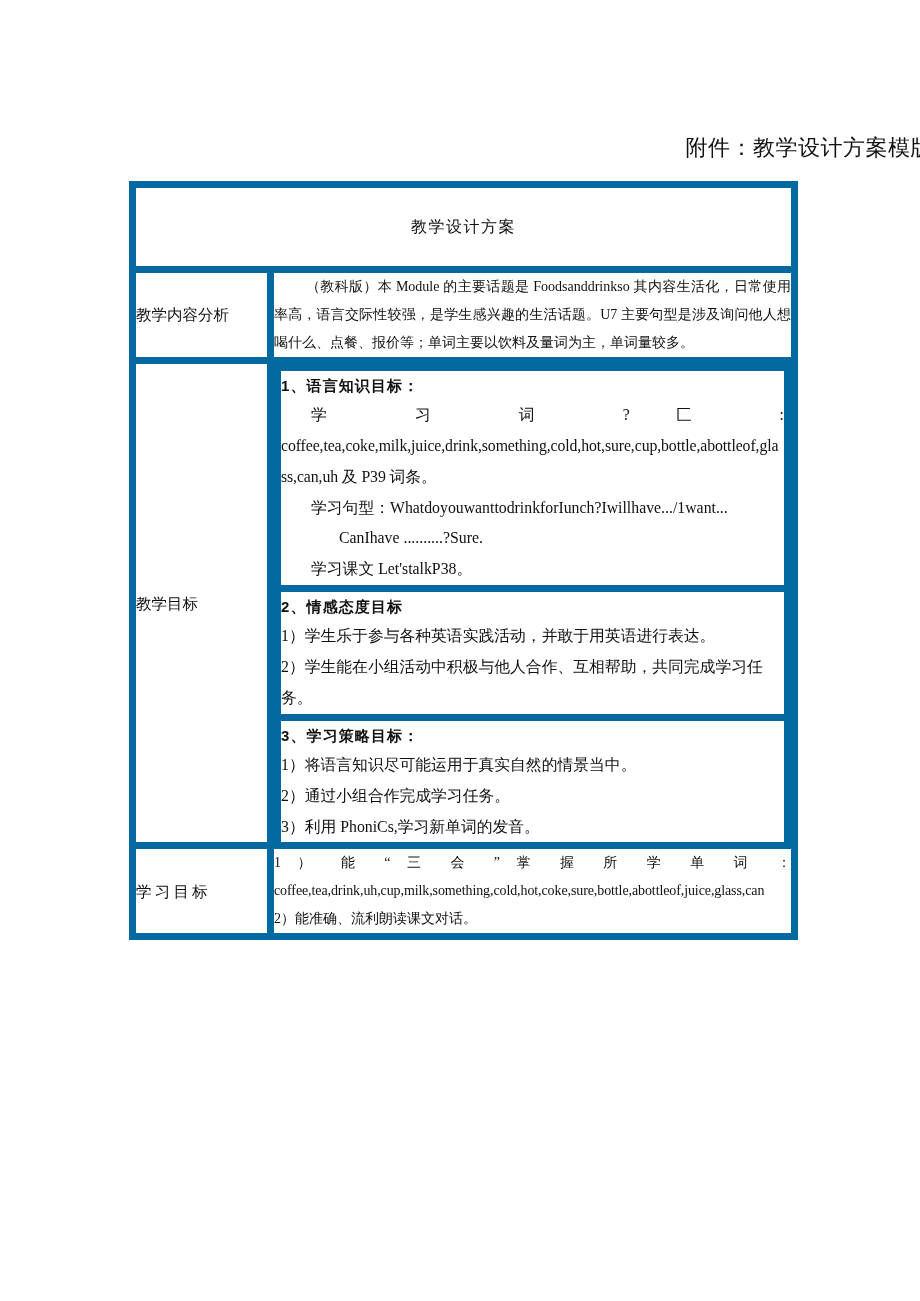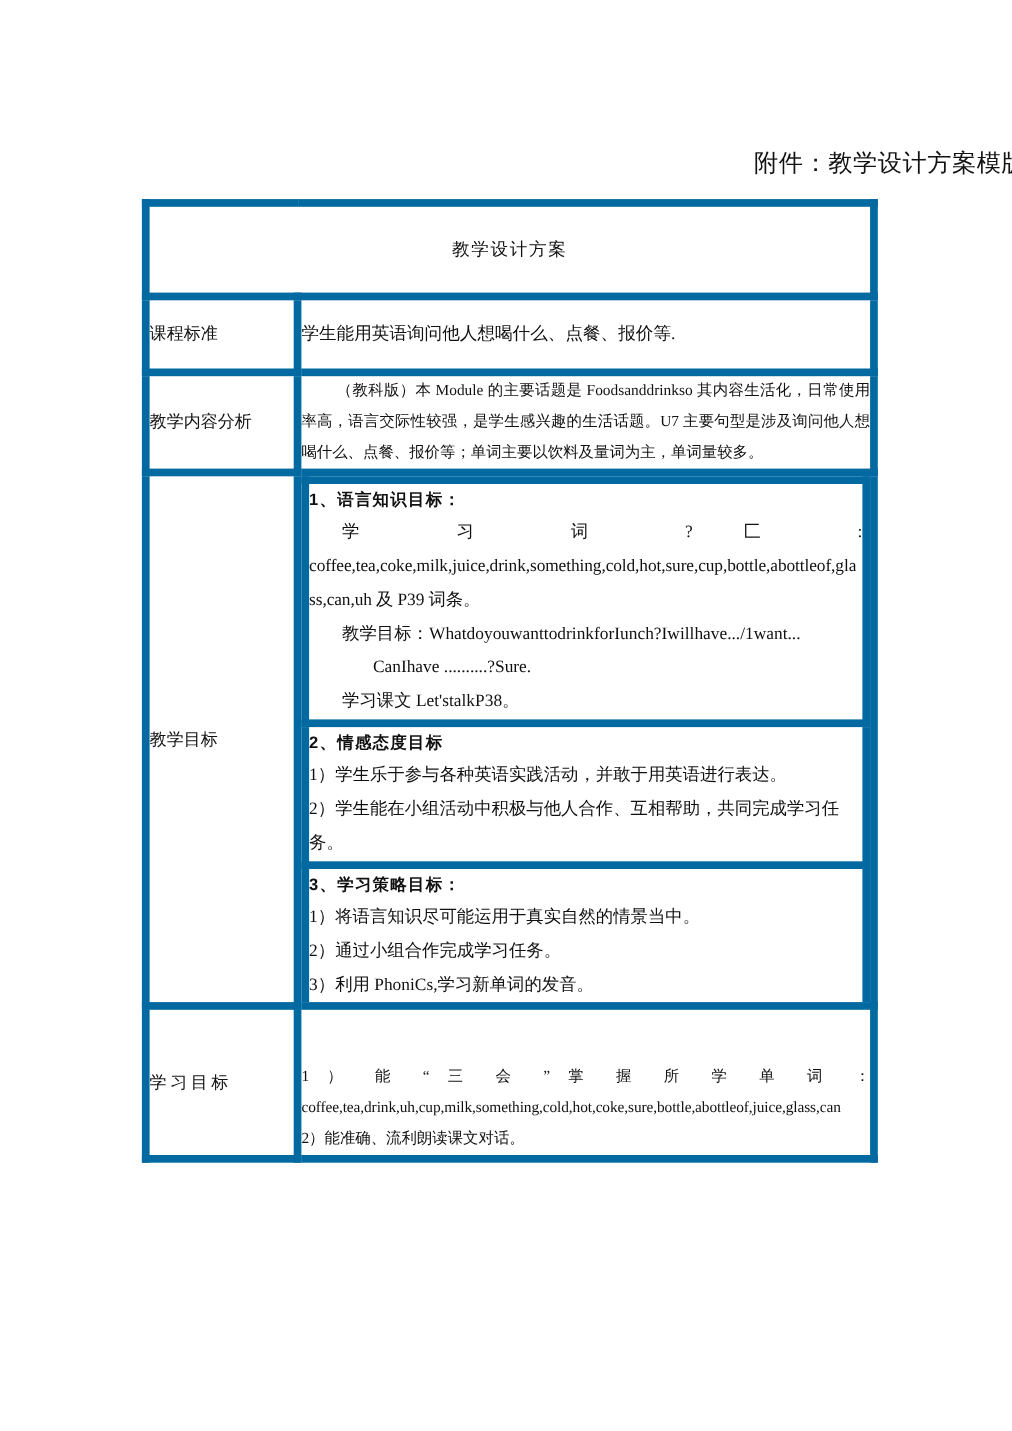--- a/index.html
+++ b/index.html
@@ -116,21 +116,20 @@
   .ln.ind2 { text-indent: 58px; }
   .ln.justified {
     text-align: justify;
     text-align-last: justify;
     text-indent: 30px;
   }
   .ln.justified0 {
     text-align: justify;
     text-align-last: justify;
     text-indent: 0;
-    margin-top: 48px;
   }
   .wordlist {
     word-break: break-all;
     text-align: justify;
     text-align-last: left;
     letter-spacing: -0.1px;
   }
   .tall { line-height: 2.0; }
   .label-mid {
     text-align: left;
@@ -148,41 +147,37 @@
       <col class="col-label">
       <col class="col-body">
     </colgroup>
     <tbody>
 
       <tr>
         <td class="header-cell" colspan="2">教学设计方案</td>
       </tr>
 
 
-      <tr class="row-standard">
-        <td class="cell-label">课程标准</td>
-        <td class="cell-body standard-text">学生能用英语询问他人想喝什么、点餐、报价等.</td>
-      </tr>
 
       <tr>
         <td class="cell-label label-mid">教学内容分析</td>
         <td class="cell-body analysis-text">（教科版）本 Module 的主要话题是 Foodsanddrinkso 其内容生活化，日常使用率高，语言交际性较强，是学生感兴趣的生活话题。U7 主要句型是涉及询问他人想喝什么、点餐、报价等；单词主要以饮料及量词为主，单词量较多。</td>
       </tr>
 
       <tr>
         <td class="cell-label label-mid">教学目标</td>
         <td style="padding:0">
           <table class="nested">
             <tbody>
               <tr>
                 <td>
                   <span class="ln goal-head">1、语言知识目标：</span>
                   <span class="ln justified">学 习 词 ? 匚 :</span>
                   <span class="ln wordlist">coffee,tea,coke,milk,juice,drink,something,cold,hot,sure,cup,bottle,abottleof,glass,can,uh 及 P39 词条。</span>
-                  <span class="ln ind1">教学目标：WhatdoyouwanttodrinkforIunch?Iwillhave.../1want...</span>
+                  <span class="ln ind1">学习句型：WhatdoyouwanttodrinkforIunch?Iwillhave.../1want...</span>
                   <span class="ln ind2">CanIhave ..........?Sure.</span>
                   <span class="ln ind1">学习课文 Let'stalkP38。</span>
                 </td>
               </tr>
               <tr>
                 <td>
                   <span class="ln goal-head">2、情感态度目标</span>
                   <span class="ln">1）学生乐于参与各种英语实践活动，并敢于用英语进行表达。</span>
                   <span class="ln">2）学生能在小组活动中积极与他人合作、互相帮助，共同完成学习任务。</span>
                 </td>

